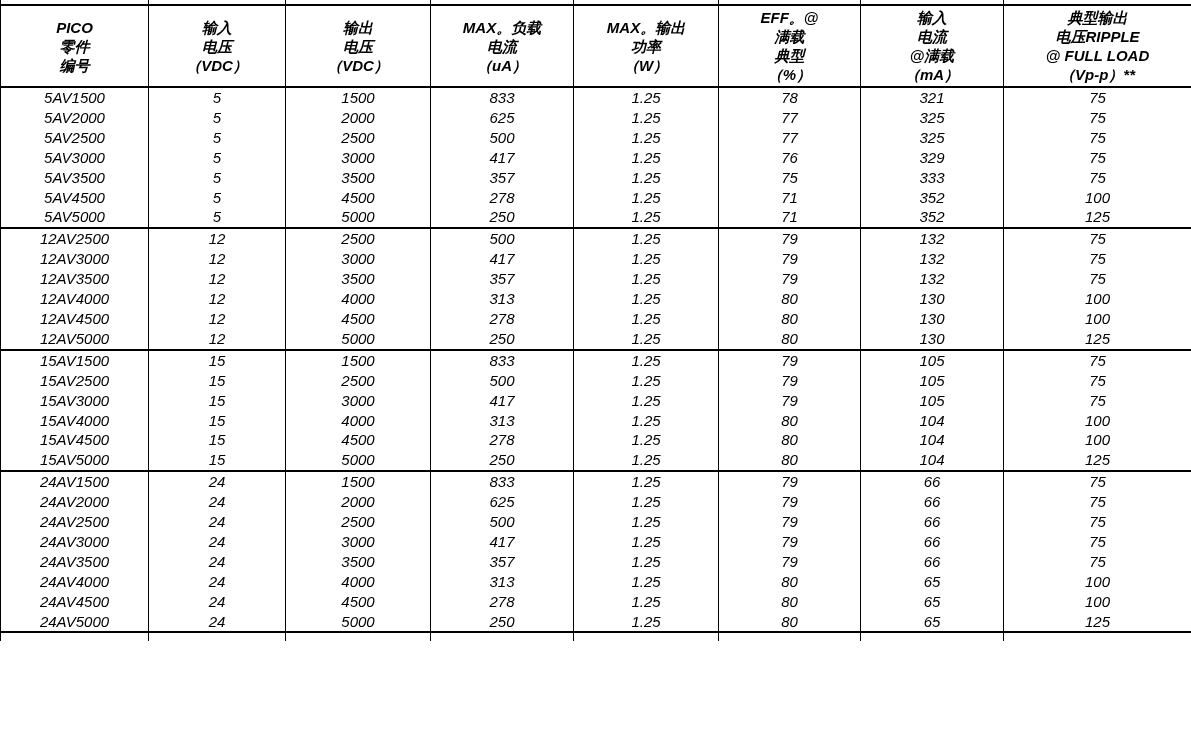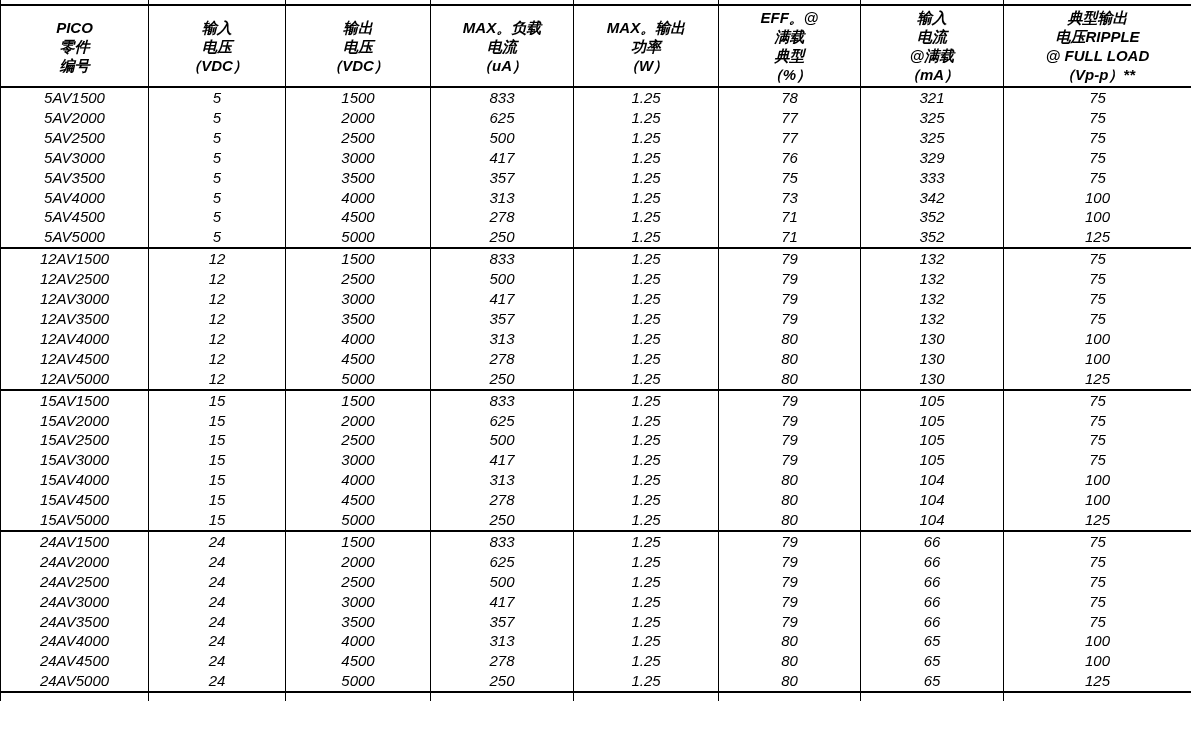--- a/index.html
+++ b/index.html
@@ -177,30 +177,20 @@
         <td data-name="table-cell-part-number">5AV3500</td>
         <td data-name="table-cell-input-voltage">5</td>
         <td data-name="table-cell-output-voltage">3500</td>
         <td data-name="table-cell-max-load-current">357</td>
         <td data-name="table-cell-max-output-power">1.25</td>
         <td data-name="table-cell-efficiency-full-load">75</td>
         <td data-name="table-cell-input-current-full-load">333</td>
         <td data-name="table-cell-output-ripple">75</td>
       </tr>
       <tr data-name="table-row">
-        <td data-name="table-cell-part-number">5AV4000</td>
-        <td data-name="table-cell-input-voltage">5</td>
-        <td data-name="table-cell-output-voltage">4000</td>
-        <td data-name="table-cell-max-load-current">313</td>
-        <td data-name="table-cell-max-output-power">1.25</td>
-        <td data-name="table-cell-efficiency-full-load">73</td>
-        <td data-name="table-cell-input-current-full-load">342</td>
-        <td data-name="table-cell-output-ripple">100</td>
-      </tr>
-      <tr data-name="table-row">
         <td data-name="table-cell-part-number">5AV4500</td>
         <td data-name="table-cell-input-voltage">5</td>
         <td data-name="table-cell-output-voltage">4500</td>
         <td data-name="table-cell-max-load-current">278</td>
         <td data-name="table-cell-max-output-power">1.25</td>
         <td data-name="table-cell-efficiency-full-load">71</td>
         <td data-name="table-cell-input-current-full-load">352</td>
         <td data-name="table-cell-output-ripple">100</td>
       </tr>
       <tr data-name="table-row">
@@ -209,106 +199,86 @@
         <td data-name="table-cell-output-voltage">5000</td>
         <td data-name="table-cell-max-load-current">250</td>
         <td data-name="table-cell-max-output-power">1.25</td>
         <td data-name="table-cell-efficiency-full-load">71</td>
         <td data-name="table-cell-input-current-full-load">352</td>
         <td data-name="table-cell-output-ripple">125</td>
       </tr>
     </tbody>
     <tbody data-name="group-12V-input-series">
       <tr data-name="table-row">
-        <td data-name="table-cell-part-number">12AV1500</td>
-        <td data-name="table-cell-input-voltage">12</td>
+        <td data-name="table-cell-part-number">12AV2500</td>
+        <td data-name="table-cell-input-voltage">12</td>
+        <td data-name="table-cell-output-voltage">2500</td>
+        <td data-name="table-cell-max-load-current">500</td>
+        <td data-name="table-cell-max-output-power">1.25</td>
+        <td data-name="table-cell-efficiency-full-load">79</td>
+        <td data-name="table-cell-input-current-full-load">132</td>
+        <td data-name="table-cell-output-ripple">75</td>
+      </tr>
+      <tr data-name="table-row">
+        <td data-name="table-cell-part-number">12AV3000</td>
+        <td data-name="table-cell-input-voltage">12</td>
+        <td data-name="table-cell-output-voltage">3000</td>
+        <td data-name="table-cell-max-load-current">417</td>
+        <td data-name="table-cell-max-output-power">1.25</td>
+        <td data-name="table-cell-efficiency-full-load">79</td>
+        <td data-name="table-cell-input-current-full-load">132</td>
+        <td data-name="table-cell-output-ripple">75</td>
+      </tr>
+      <tr data-name="table-row">
+        <td data-name="table-cell-part-number">12AV3500</td>
+        <td data-name="table-cell-input-voltage">12</td>
+        <td data-name="table-cell-output-voltage">3500</td>
+        <td data-name="table-cell-max-load-current">357</td>
+        <td data-name="table-cell-max-output-power">1.25</td>
+        <td data-name="table-cell-efficiency-full-load">79</td>
+        <td data-name="table-cell-input-current-full-load">132</td>
+        <td data-name="table-cell-output-ripple">75</td>
+      </tr>
+      <tr data-name="table-row">
+        <td data-name="table-cell-part-number">12AV4000</td>
+        <td data-name="table-cell-input-voltage">12</td>
+        <td data-name="table-cell-output-voltage">4000</td>
+        <td data-name="table-cell-max-load-current">313</td>
+        <td data-name="table-cell-max-output-power">1.25</td>
+        <td data-name="table-cell-efficiency-full-load">80</td>
+        <td data-name="table-cell-input-current-full-load">130</td>
+        <td data-name="table-cell-output-ripple">100</td>
+      </tr>
+      <tr data-name="table-row">
+        <td data-name="table-cell-part-number">12AV4500</td>
+        <td data-name="table-cell-input-voltage">12</td>
+        <td data-name="table-cell-output-voltage">4500</td>
+        <td data-name="table-cell-max-load-current">278</td>
+        <td data-name="table-cell-max-output-power">1.25</td>
+        <td data-name="table-cell-efficiency-full-load">80</td>
+        <td data-name="table-cell-input-current-full-load">130</td>
+        <td data-name="table-cell-output-ripple">100</td>
+      </tr>
+      <tr data-name="table-row">
+        <td data-name="table-cell-part-number">12AV5000</td>
+        <td data-name="table-cell-input-voltage">12</td>
+        <td data-name="table-cell-output-voltage">5000</td>
+        <td data-name="table-cell-max-load-current">250</td>
+        <td data-name="table-cell-max-output-power">1.25</td>
+        <td data-name="table-cell-efficiency-full-load">80</td>
+        <td data-name="table-cell-input-current-full-load">130</td>
+        <td data-name="table-cell-output-ripple">125</td>
+      </tr>
+    </tbody>
+    <tbody data-name="group-15V-input-series">
+      <tr data-name="table-row">
+        <td data-name="table-cell-part-number">15AV1500</td>
+        <td data-name="table-cell-input-voltage">15</td>
         <td data-name="table-cell-output-voltage">1500</td>
         <td data-name="table-cell-max-load-current">833</td>
-        <td data-name="table-cell-max-output-power">1.25</td>
-        <td data-name="table-cell-efficiency-full-load">79</td>
-        <td data-name="table-cell-input-current-full-load">132</td>
-        <td data-name="table-cell-output-ripple">75</td>
-      </tr>
-      <tr data-name="table-row">
-        <td data-name="table-cell-part-number">12AV2500</td>
-        <td data-name="table-cell-input-voltage">12</td>
-        <td data-name="table-cell-output-voltage">2500</td>
-        <td data-name="table-cell-max-load-current">500</td>
-        <td data-name="table-cell-max-output-power">1.25</td>
-        <td data-name="table-cell-efficiency-full-load">79</td>
-        <td data-name="table-cell-input-current-full-load">132</td>
-        <td data-name="table-cell-output-ripple">75</td>
-      </tr>
-      <tr data-name="table-row">
-        <td data-name="table-cell-part-number">12AV3000</td>
-        <td data-name="table-cell-input-voltage">12</td>
-        <td data-name="table-cell-output-voltage">3000</td>
-        <td data-name="table-cell-max-load-current">417</td>
-        <td data-name="table-cell-max-output-power">1.25</td>
-        <td data-name="table-cell-efficiency-full-load">79</td>
-        <td data-name="table-cell-input-current-full-load">132</td>
-        <td data-name="table-cell-output-ripple">75</td>
-      </tr>
-      <tr data-name="table-row">
-        <td data-name="table-cell-part-number">12AV3500</td>
-        <td data-name="table-cell-input-voltage">12</td>
-        <td data-name="table-cell-output-voltage">3500</td>
-        <td data-name="table-cell-max-load-current">357</td>
-        <td data-name="table-cell-max-output-power">1.25</td>
-        <td data-name="table-cell-efficiency-full-load">79</td>
-        <td data-name="table-cell-input-current-full-load">132</td>
-        <td data-name="table-cell-output-ripple">75</td>
-      </tr>
-      <tr data-name="table-row">
-        <td data-name="table-cell-part-number">12AV4000</td>
-        <td data-name="table-cell-input-voltage">12</td>
-        <td data-name="table-cell-output-voltage">4000</td>
-        <td data-name="table-cell-max-load-current">313</td>
-        <td data-name="table-cell-max-output-power">1.25</td>
-        <td data-name="table-cell-efficiency-full-load">80</td>
-        <td data-name="table-cell-input-current-full-load">130</td>
-        <td data-name="table-cell-output-ripple">100</td>
-      </tr>
-      <tr data-name="table-row">
-        <td data-name="table-cell-part-number">12AV4500</td>
-        <td data-name="table-cell-input-voltage">12</td>
-        <td data-name="table-cell-output-voltage">4500</td>
-        <td data-name="table-cell-max-load-current">278</td>
-        <td data-name="table-cell-max-output-power">1.25</td>
-        <td data-name="table-cell-efficiency-full-load">80</td>
-        <td data-name="table-cell-input-current-full-load">130</td>
-        <td data-name="table-cell-output-ripple">100</td>
-      </tr>
-      <tr data-name="table-row">
-        <td data-name="table-cell-part-number">12AV5000</td>
-        <td data-name="table-cell-input-voltage">12</td>
-        <td data-name="table-cell-output-voltage">5000</td>
-        <td data-name="table-cell-max-load-current">250</td>
-        <td data-name="table-cell-max-output-power">1.25</td>
-        <td data-name="table-cell-efficiency-full-load">80</td>
-        <td data-name="table-cell-input-current-full-load">130</td>
-        <td data-name="table-cell-output-ripple">125</td>
-      </tr>
-    </tbody>
-    <tbody data-name="group-15V-input-series">
-      <tr data-name="table-row">
-        <td data-name="table-cell-part-number">15AV1500</td>
-        <td data-name="table-cell-input-voltage">15</td>
-        <td data-name="table-cell-output-voltage">1500</td>
-        <td data-name="table-cell-max-load-current">833</td>
-        <td data-name="table-cell-max-output-power">1.25</td>
-        <td data-name="table-cell-efficiency-full-load">79</td>
-        <td data-name="table-cell-input-current-full-load">105</td>
-        <td data-name="table-cell-output-ripple">75</td>
-      </tr>
-      <tr data-name="table-row">
-        <td data-name="table-cell-part-number">15AV2000</td>
-        <td data-name="table-cell-input-voltage">15</td>
-        <td data-name="table-cell-output-voltage">2000</td>
-        <td data-name="table-cell-max-load-current">625</td>
         <td data-name="table-cell-max-output-power">1.25</td>
         <td data-name="table-cell-efficiency-full-load">79</td>
         <td data-name="table-cell-input-current-full-load">105</td>
         <td data-name="table-cell-output-ripple">75</td>
       </tr>
       <tr data-name="table-row">
         <td data-name="table-cell-part-number">15AV2500</td>
         <td data-name="table-cell-input-voltage">15</td>
         <td data-name="table-cell-output-voltage">2500</td>
         <td data-name="table-cell-max-load-current">500</td>

